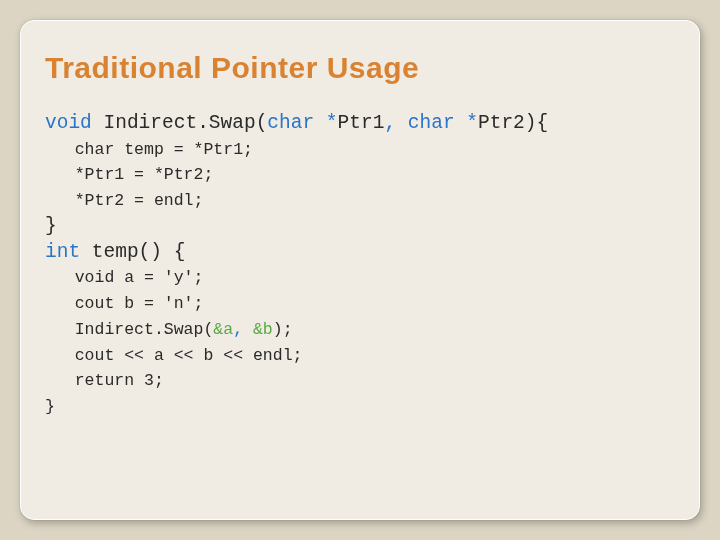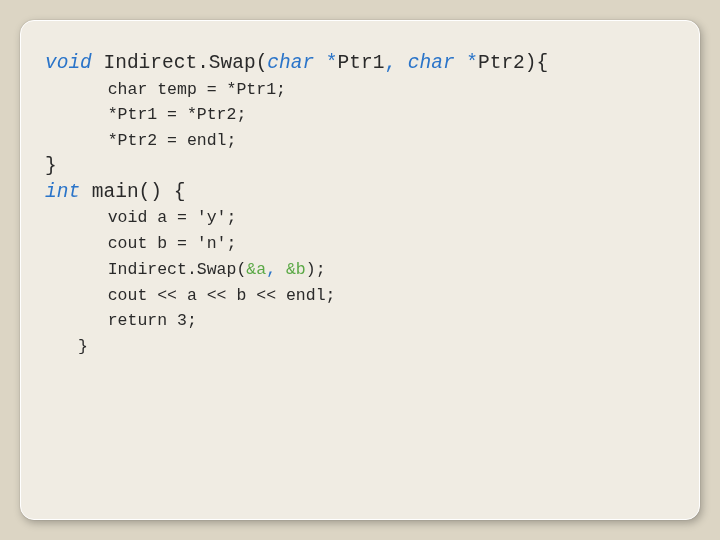--- a/index.html
+++ b/index.html
@@ -36,36 +36,36 @@
   }
   .code {
     font-family: "Courier New", Courier, monospace;
     font-size: 19.5px;
     line-height: 1.32;
     color: #2a2a2a;
     white-space: pre;
   }
   .small {
     font-size: 16.5px;
-    margin-left: 33px;
   }
-  .kw   { color: #2a74c9; font-style: italic; }
+  .kw   { color: #2a74c9; }
   .ref  { color: #5aa845; }
   .op   { color: #2a74c9; }
 </style>
 </head>
 <body>
 
 <div class="card">
+  <h1 class="title">Traditional Pointer Usage</h1>
 
   <div class="code"><span class="kw">void</span><span> Indirect.Swap(</span><span class="kw">char </span><span class="op">*</span><span>Ptr1</span><span class="op">, </span><span class="kw">char </span><span class="op">*</span><span>Ptr2</span><span>){</span>
 <span class="small">   char temp = *Ptr1;</span>
 <span class="small">   *Ptr1 = *Ptr2;</span>
 <span class="small">   *Ptr2 = endl;</span>
 <span>}</span>
-<span class="kw">int</span><span> main() {</span>
+<span class="kw">int</span><span> temp() {</span>
 <span class="small">   void a = 'y';</span>
 <span class="small">   cout b = 'n';</span>
 <span class="small"><span>   Indirect.Swap(</span><span class="ref">&amp;</span><span class="ref">a</span><span class="op">, </span><span class="ref">&amp;</span><span class="ref">b</span><span>);</span></span>
 <span class="small">   cout &lt;&lt; a &lt;&lt; b &lt;&lt; endl;</span>
 <span class="small">   return 3;</span>
 <span class="small">}</span></div>
 </div>
 
 </body></html>

